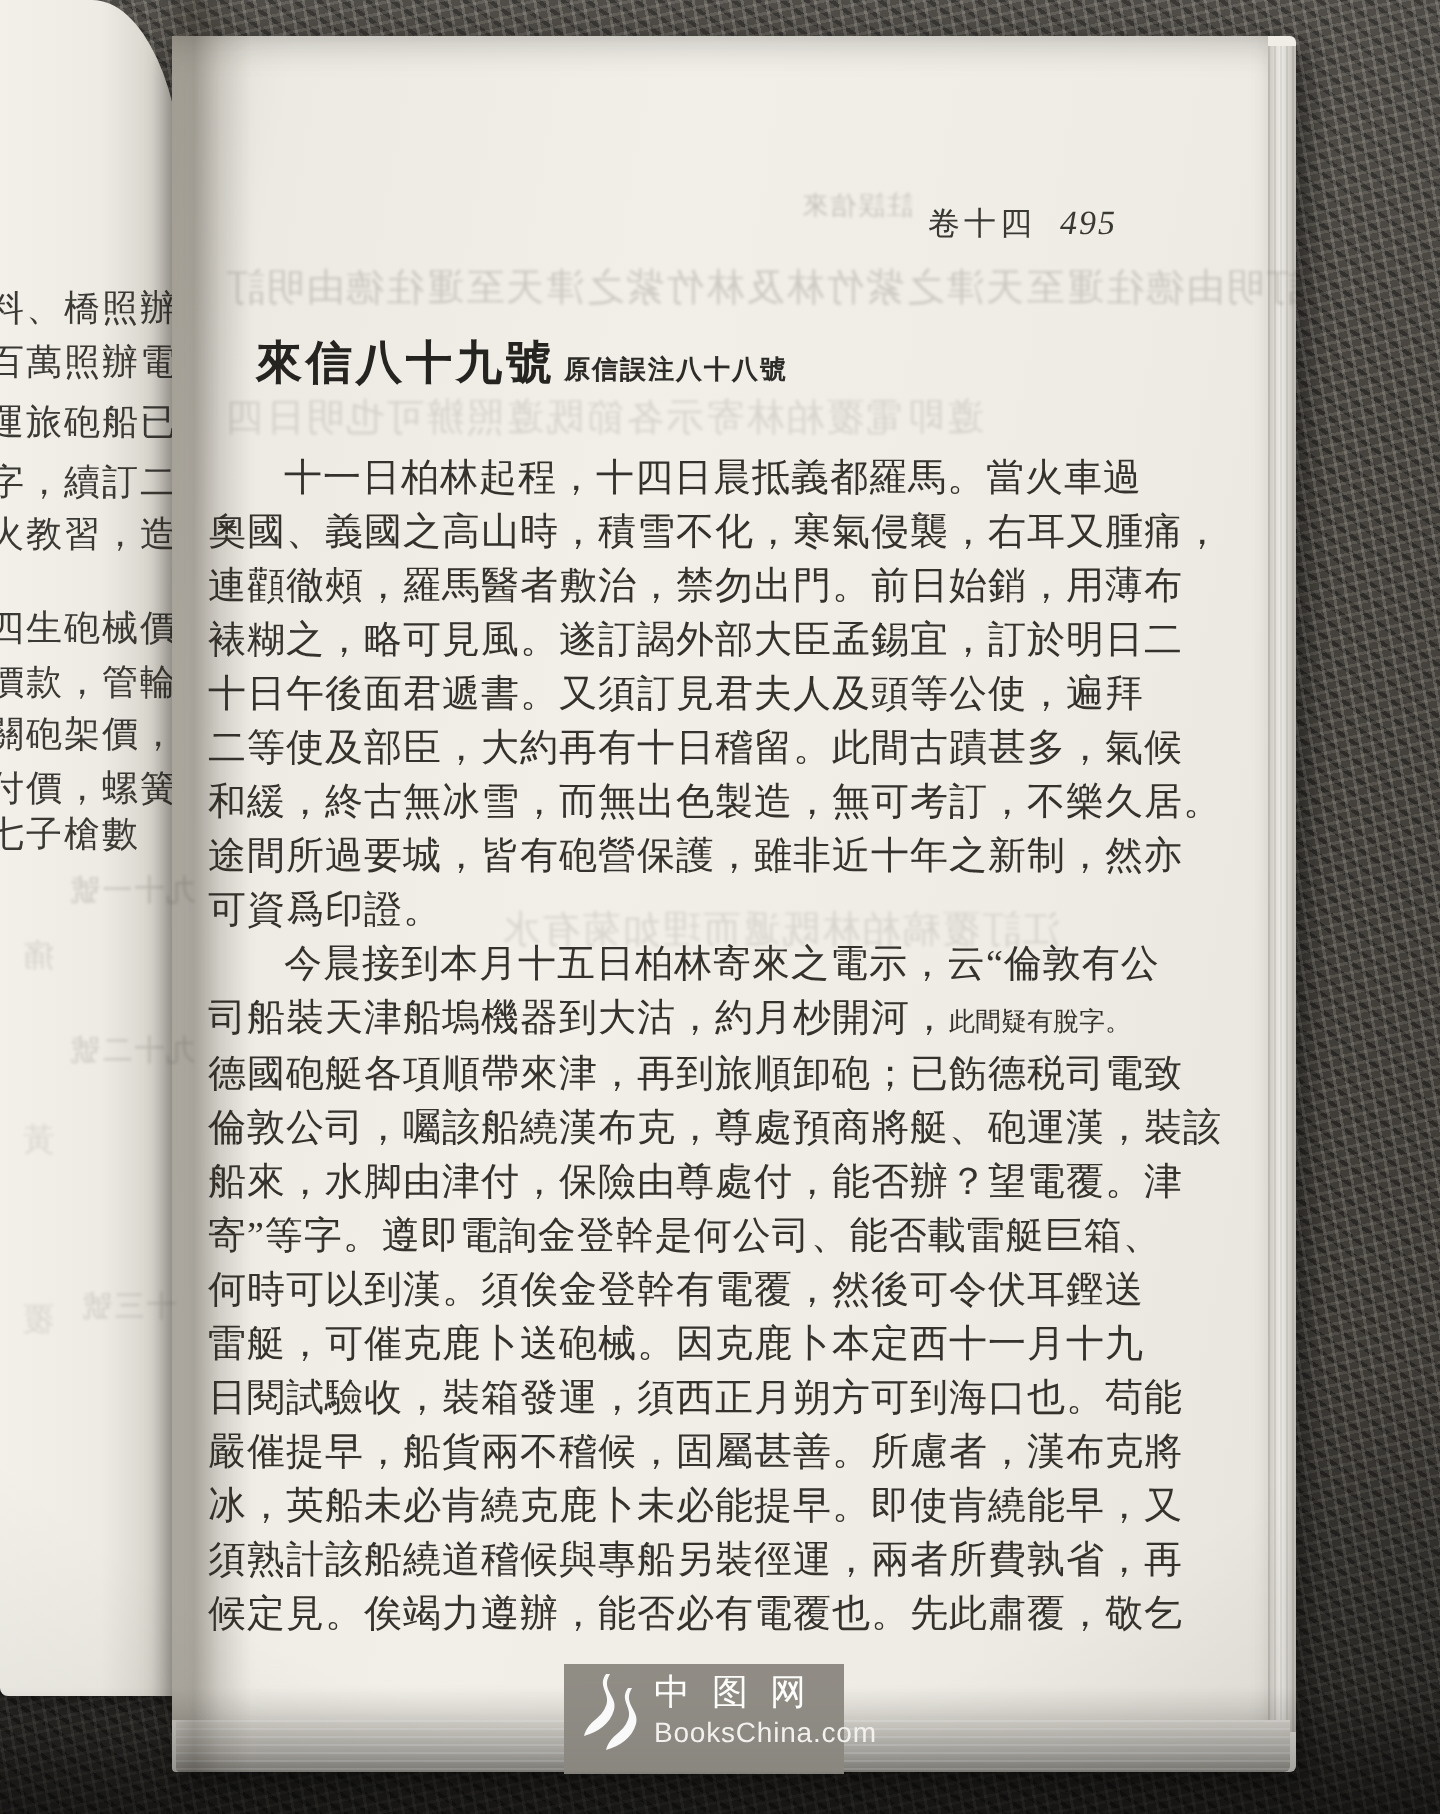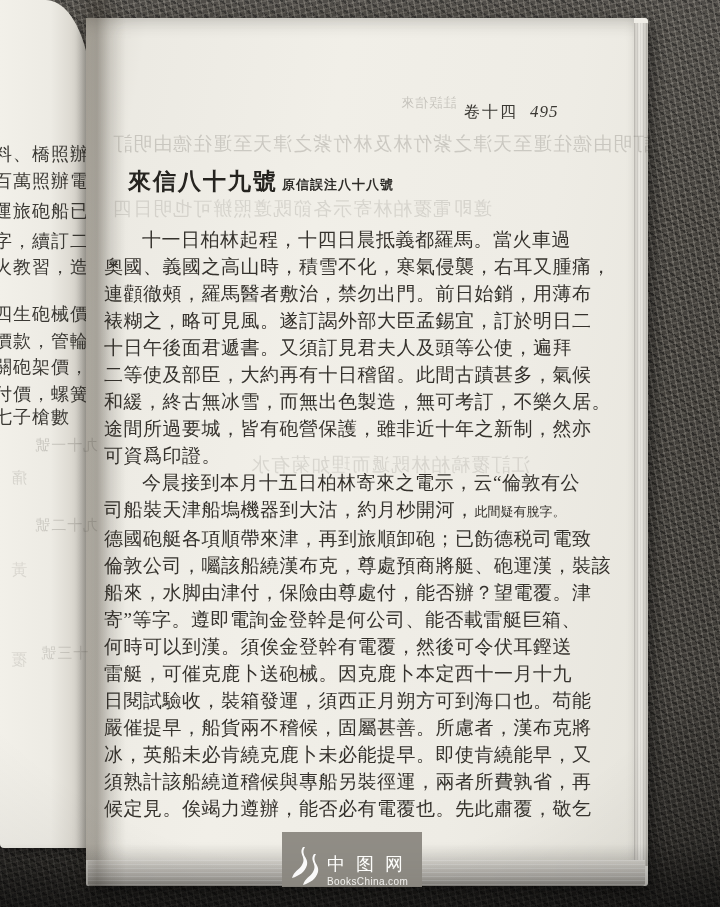--- a/index.html
+++ b/index.html
@@ -45,25 +45,25 @@
   .small-note{font-size:13px;letter-spacing:0;}
   
   .bleed{position:absolute;z-index:4;pointer-events:none;white-space:nowrap;color:#4a463f;
     transform:scaleX(-1);filter:blur(0.7px);letter-spacing:1px;}
   
   .vignette{position:absolute;inset:0;z-index:6;pointer-events:none;
     background:radial-gradient(120% 100% at 45% 40%, rgba(0,0,0,0) 55%, rgba(0,0,0,0.20) 100%),
                linear-gradient(to bottom, rgba(0,0,0,0) 93%, rgba(0,0,0,0.40) 100%);}
   
   .watermark{position:absolute;left:282px;top:832px;width:140px;height:55px;z-index:7;
-    background:rgba(138,135,128,0.95);display:flex;align-items:flex-end;padding:11px 4px 0 10px;box-sizing:border-box;
+    background:rgba(138,135,128,0.95);display:flex;align-items:flex-start;padding:5px 4px 0 10px;box-sizing:border-box;
     font-family:"Liberation Sans","DejaVu Sans",sans-serif;}
   .wm-flame{flex:0 0 auto;margin-right:7px;}
   .wm-cn{font-size:18px;letter-spacing:11px;color:#fdfdfb;line-height:1;white-space:nowrap;}
-  .wm-en{font-size:10px;letter-spacing:0.4px;color:#f2f1ee;margin-top:3px;white-space:nowrap;}
+  .wm-en{font-size:14px;letter-spacing:0.4px;color:#f2f1ee;margin-top:3px;white-space:nowrap;}
 </style>
 </head>
 <body>
 
 <div class="photo">
 
   <div class="left-page" id="left-page">
       <div class="frag" style="top: 142px;">料、橋照辦電、詢</div>
       <div class="frag" style="top: 169px;">百萬照辦電</div>
       <div class="frag" style="top: 199px;">運旅砲船已令</div>

